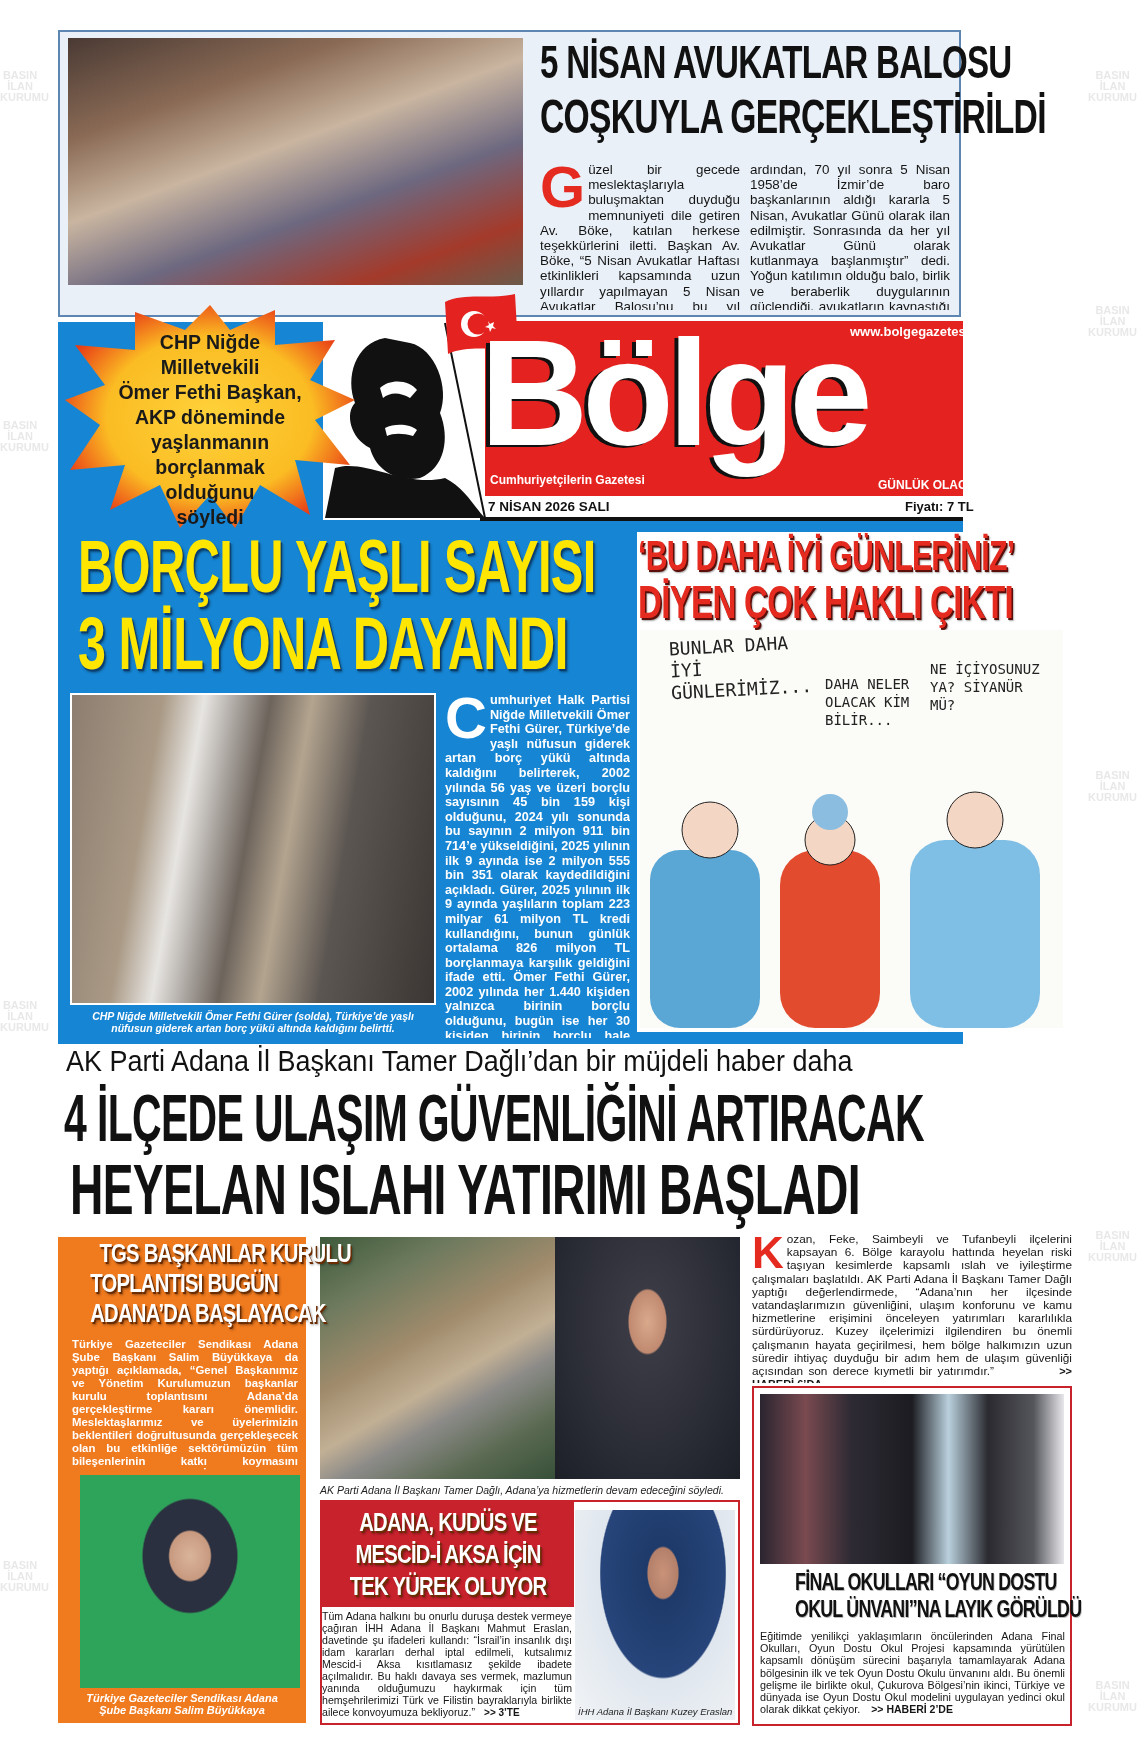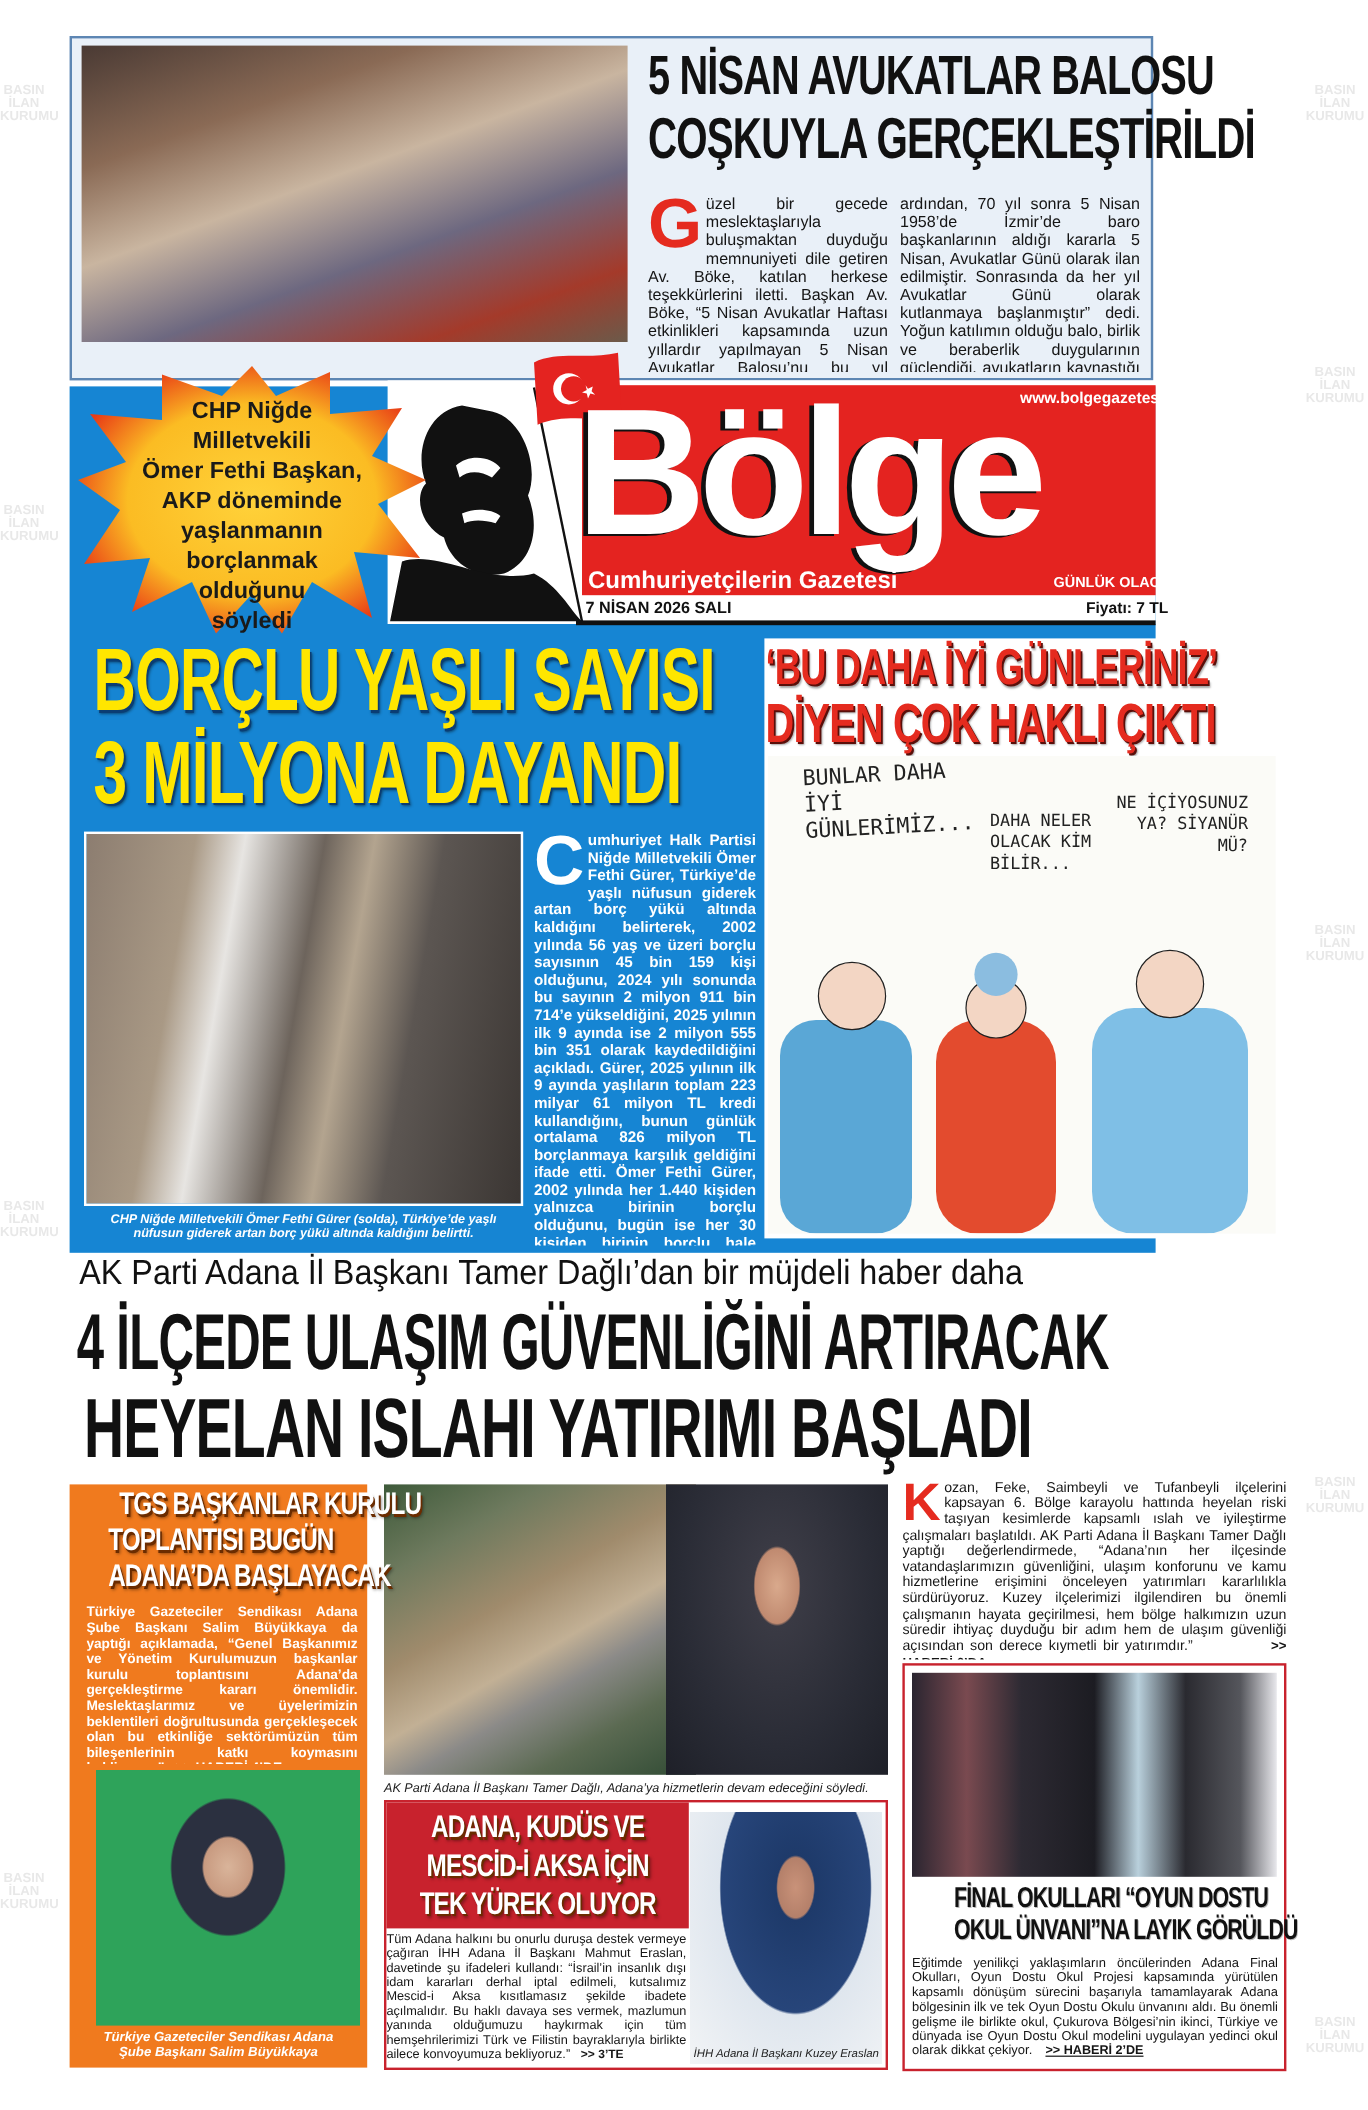--- a/index.html
+++ b/index.html
@@ -76,21 +76,21 @@
 
 <svg class="abs" style="left:440px;top:292px;" width="80" height="70" viewBox="0 0 80 70">
   <path d="M5 10 C25 0 50 8 75 2 L78 55 C55 60 30 52 8 62 Z" fill="#e42320"></path>
   <circle cx="34" cy="32" r="13" fill="#fff"></circle>
   <circle cx="38" cy="32" r="10.5" fill="#e42320"></circle>
   <polygon points="50,32 54,30 53,34 56,37 52,36 50,40 49,36 45,35 49,33 48,29" fill="#fff"></polygon>
 </svg>
 
 <div class="abs" style="left:480px;top:318px;font-family:'Liberation Sans',sans-serif;font-weight:bold;font-size:150px;line-height:150px;color:#fff;letter-spacing:-6px;text-shadow:-4px 2px 0 #111;">Bölge</div>
 <div class="abs" style="left:850px;top:324px;font-size:13px;font-weight:bold;color:#fff;">www.bolgegazetesi.com.tr</div>
-<div class="abs" style="left:490px;top:473px;font-size:20px;font-weight:bold;color:#fff;">Cumhuriyetçilerin Gazetesi</div>
+<div class="abs" style="left:490px;top:473px;font-size:12px;font-weight:bold;color:#fff;">Cumhuriyetçilerin Gazetesi</div>
 <div class="abs" style="left:878px;top:478px;font-size:12px;font-weight:bold;color:#fff;">GÜNLÜK OLACAK</div>
 <div class="abs" style="left:488px;top:499px;font-size:13.5px;font-weight:bold;color:#111;">7 NİSAN 2026 SALI</div>
 <div class="abs" style="left:905px;top:499px;font-size:13px;font-weight:bold;color:#111;">Fiyatı: 7 TL</div>
 <div class="abs" style="left:480px;top:517px;width:483px;height:4px;background:#111;"></div>
 
 <svg class="abs" style="left:60px;top:300px;" width="300" height="230" viewBox="0 0 300 230">
   <defs>
     <radialGradient id="bg1" cx="50%" cy="50%" r="55%">
       <stop offset="0%" stop-color="#ffd23a"></stop>
       <stop offset="65%" stop-color="#fbbc23"></stop>
@@ -124,21 +124,21 @@
   <span>umhuriyet Halk Partisi Niğde Milletvekili Ömer Fethi Gürer, Türkiye’de yaşlı nüfusun giderek artan borç yükü altında kaldığını belirterek, 2002 yılında 56 yaş ve üzeri borçlu sayısının 45 bin 159 kişi olduğunu, 2024 yılı sonunda bu sayının 2 milyon 911 bin 714’e yükseldiğini, 2025 yılının ilk 9 ayında ise 2 milyon 555 bin 351 olarak kaydedildiğini açıkladı. Gürer, 2025 yılının ilk 9 ayında yaşlıların toplam 223 milyar 61 milyon TL kredi kullandığını, bunun günlük ortalama 826 milyon TL borçlanmaya karşılık geldiğini ifade etti. Ömer Fethi Gürer, 2002 yılında her 1.440 kişiden yalnızca birinin borçlu olduğunu, bugün ise her 30 kişiden birinin borçlu hale geldiğini belirtti.</span>
   
 </div>
 
 <div class="abs" style="left:637px;top:532px;width:427px;height:500px;background:#fff;"></div>
 <div class="abs cond red-head" style="left:638px;top:534px;font-size:42px;line-height:44px;transform:scaleX(0.72);">‘BU DAHA İYİ GÜNLERİNİZ’</div>
 <div class="abs cond red-head" style="left:638px;top:578px;font-size:46px;line-height:48px;transform:scaleX(0.72);">DİYEN ÇOK HAKLI ÇIKTI</div>
 <div class="photo ph-cartoon" style="left:640px;top:630px;width:423px;height:398px;">
   <div class="abs" style="left:30px;top:5px;width:130px;font-family:'DejaVu Sans Mono',monospace;font-size:18px;line-height:22px;color:#222;transform:rotate(-3deg);">BUNLAR DAHA İYİ GÜNLERİMİZ...</div>
   <div class="abs" style="left:185px;top:45px;width:90px;font-family:'DejaVu Sans Mono',monospace;font-size:14px;line-height:18px;color:#222;">DAHA NELER OLACAK KİM BİLİR...</div>
-  <div class="abs" style="left:290px;top:30px;width:110px;font-family:'DejaVu Sans Mono',monospace;font-size:14px;line-height:18px;color:#222;text-align:right;">NE İÇİYOSUNUZ YA? SİYANÜR MÜ?</div>
+  <div class="abs" style="left:290px;top:30px;width:110px;font-family:'DejaVu Sans Mono',monospace;font-size:14px;line-height:18px;color:#222;">NE İÇİYOSUNUZ YA? SİYANÜR MÜ?</div>
   <svg class="abs" style="left:0;top:100px;" width="423" height="298" viewBox="0 0 423 298">
     <rect x="10" y="120" width="110" height="178" rx="30" fill="#5aa7d6"></rect>
     <circle cx="70" cy="100" r="28" fill="#f3d6c4" stroke="#222"></circle>
     <rect x="140" y="120" width="100" height="178" rx="35" fill="#e34b2e"></rect>
     <circle cx="190" cy="110" r="25" fill="#f3d6c4" stroke="#222"></circle>
     <circle cx="190" cy="82" r="18" fill="#8bbde0"></circle>
     <rect x="270" y="110" width="130" height="188" rx="35" fill="#7fbfe6"></rect>
     <circle cx="335" cy="90" r="28" fill="#f3d6c4" stroke="#222"></circle>
   </svg>
 </div>
@@ -188,21 +188,21 @@
 </div>
 
 <div class="abs" style="left:752px;top:1386px;width:320px;height:340px;border:2px solid #c8222d;background:#fff;"></div>
 <div class="photo ph-award" style="left:760px;top:1394px;width:304px;height:170px;"></div>
 <div class="abs" style="left:754px;top:1568px;width:316px;text-align:center;">
   <div class="cond" style="font-size:24px;line-height:27px;color:#111;transform:scaleX(0.74);transform-origin:center top;text-shadow:1px 1px 0 #bbb;">FİNAL OKULLARI “OYUN DOSTU</div>
   <div class="cond" style="font-size:24px;line-height:27px;color:#111;transform:scaleX(0.74);transform-origin:center top;text-shadow:1px 1px 0 #bbb;">OKUL ÜNVANI”NA LAYIK GÖRÜLDÜ</div>
 </div>
 <div class="abs body-text" style="left:760px;top:1630px;width:305px;height:92px;overflow:hidden;font-size:10.8px;line-height:12.2px;">
   <span>Eğitimde yenilikçi yaklaşımların öncülerinden Adana Final Okulları, Oyun Dostu Okul Projesi kapsamında yürütülen kapsamlı dönüşüm sürecini başarıyla tamamlayarak Adana bölgesinin ilk ve tek Oyun Dostu Okulu ünvanını aldı. Bu önemli gelişme ile birlikte okul, Çukurova Bölgesi’nin ikinci, Türkiye ve dünyada ise Oyun Dostu Okul modelini uygulayan yedinci okul olarak dikkat çekiyor.</span>
-  <span class="more" style="margin-left:8px;font-size:10.5px;text-decoration:underline;">&gt;&gt; HABERİ 2’DE</span>
+  <span class="more" style="margin-left:8px;font-size:10.5px;">&gt;&gt; HABERİ 2’DE</span>
 </div>
 
 <div class="wm" style="left:0;top:70px;width:40px;">
     <div>BASIN İLAN</div>
     <div>KURUMU</div>
   </div>
 <div class="wm" style="left:1085px;top:70px;width:55px;">
     <div>BASIN İLAN</div>
     <div>KURUMU</div>
   </div>

